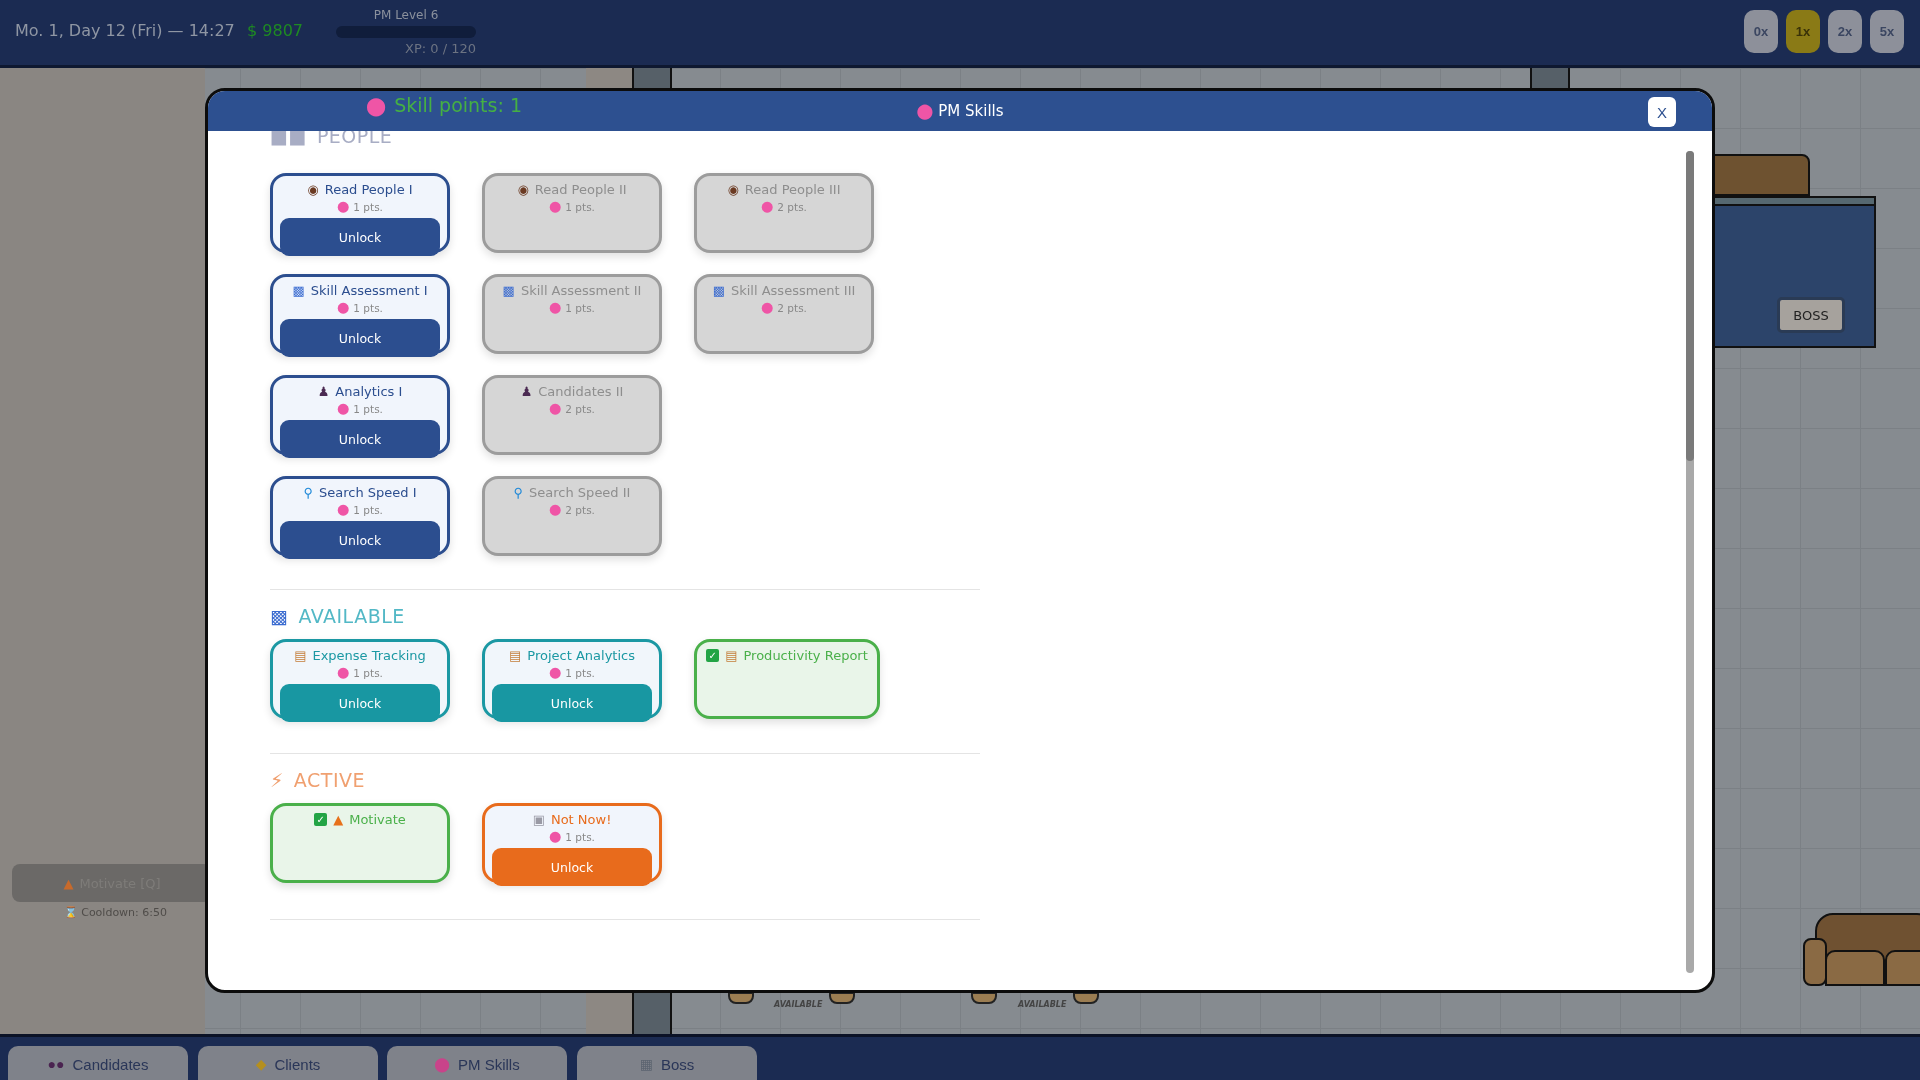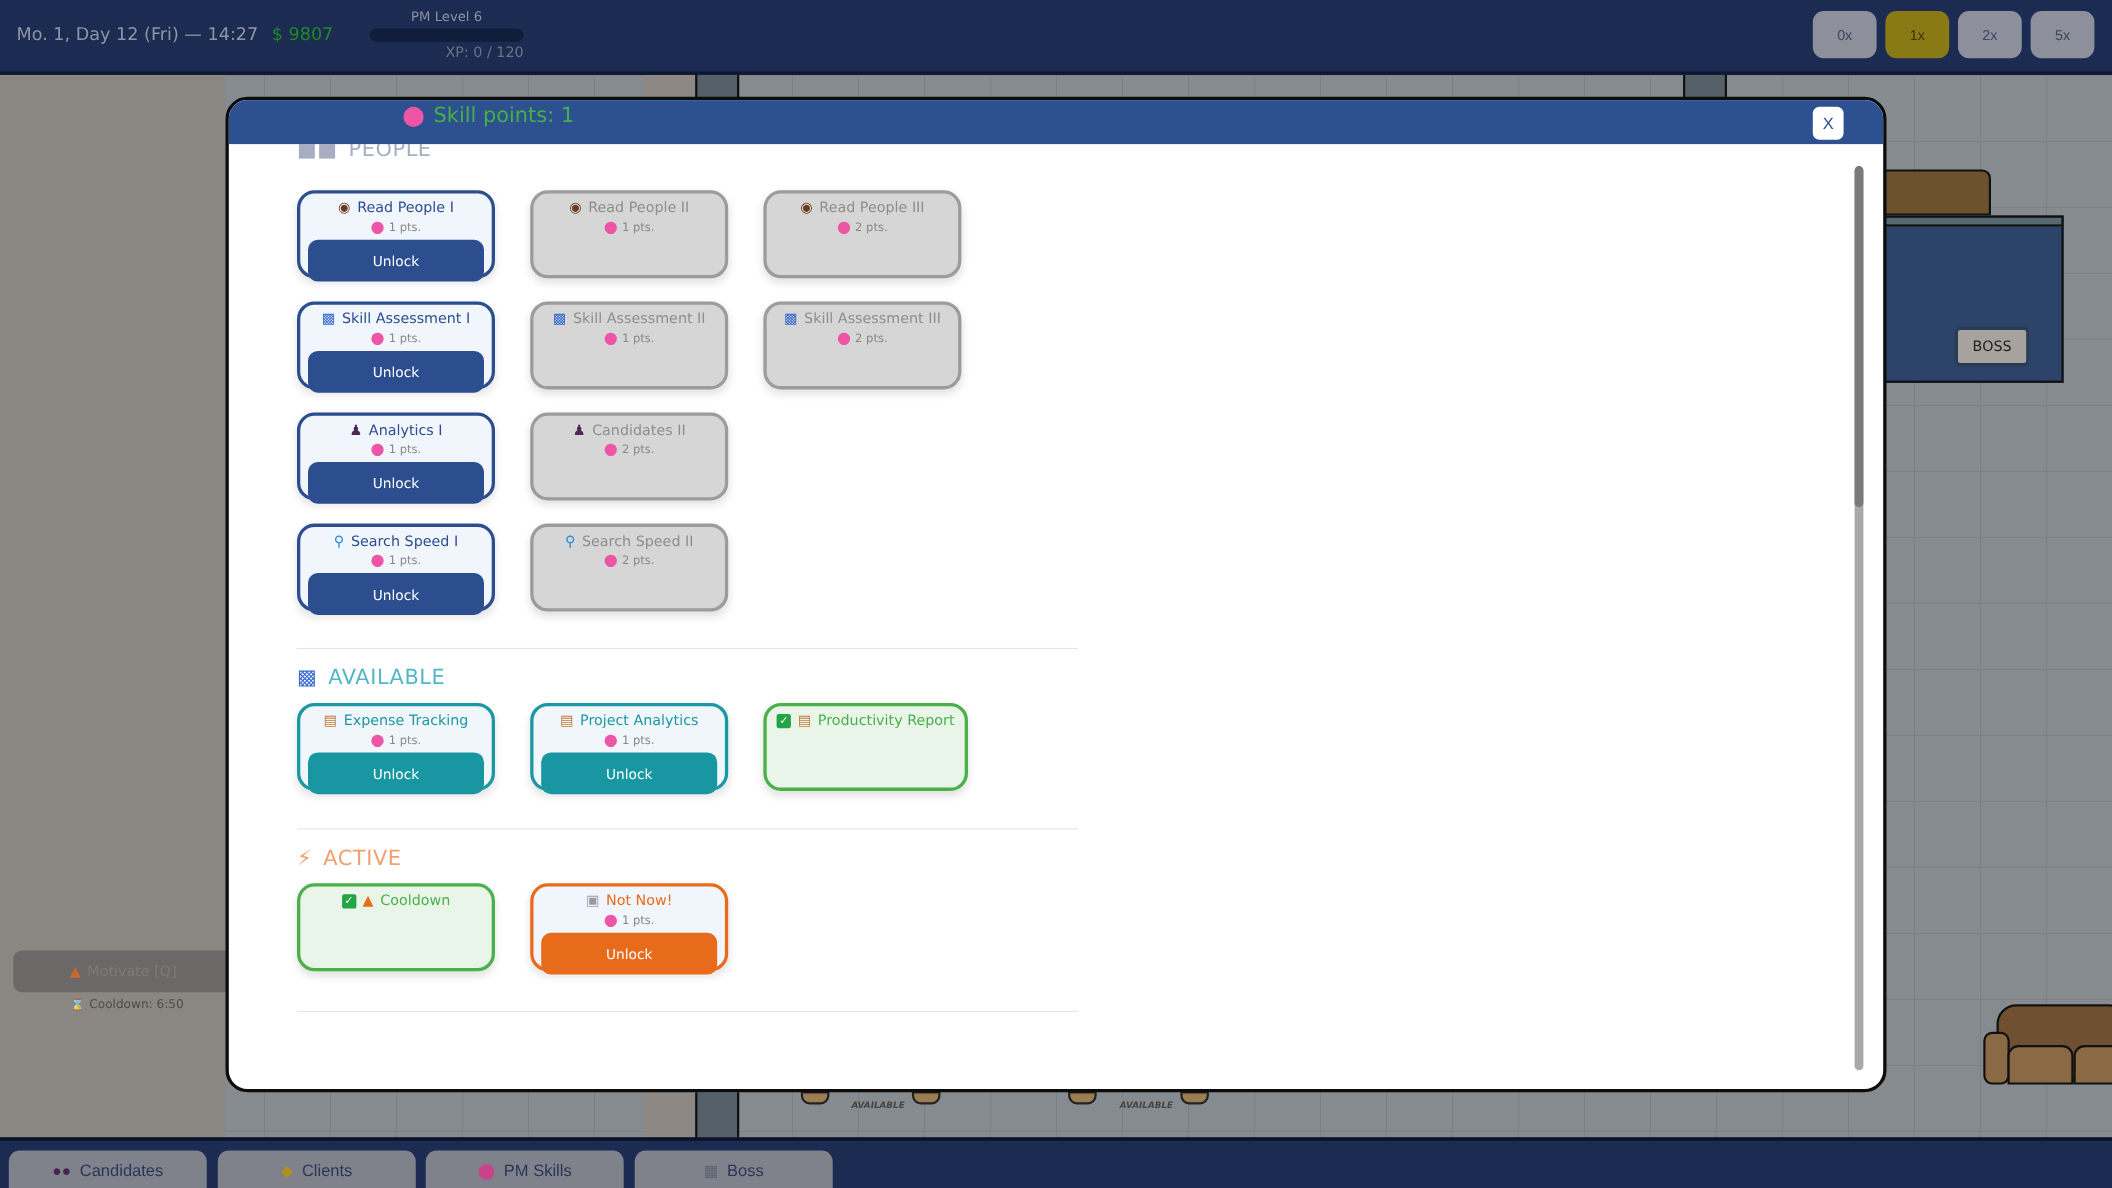--- a/index.html
+++ b/index.html
@@ -36,22 +36,22 @@
 
   
   .topbar { position: absolute; left: 0; top: 0; width: 1920px; height: 68px; background: #1b2b52; border-bottom: 3px solid #0e1830; }
   .date { position: absolute; left: 15px; top: 21px; font-size: 16px; color: #8f96a3; }
   .money { position: absolute; left: 247px; top: 21px; font-size: 16px; color: #1e8a22; }
   .level-box { position: absolute; left: 336px; top: 8px; width: 140px; text-align: center; }
   .level-title { font-size: 12px; color: #8b919d; }
   .xp-bar { margin: 4px auto 0; width: 140px; height: 12px; background: #101d3b; border-radius: 6px; }
   .xp-text { font-size: 13px; color: #6c7382; margin-top: 3px; text-align: right; }
   .speed-group { position: absolute; right: 16px; top: 10px; display: flex; gap: 8px; }
-  .speed-btn { width: 58px; height: 43px; border-radius: 10px; background: #8d909a; color: #3b4661; font-size: 13px;
-    display: flex; align-items: center; justify-content: center; border: none; }
+  .speed-btn { width: 34px; height: 43px; border-radius: 10px; background: #8d909a; color: #3b4661; font-size: 13px;
+    display: flex; align-items: center; justify-content: center; border: none; font-weight: bold; }
   .speed-btn.active { background: #8a7a16; color: #3a3208; }
 
   
   .bottombar { position: absolute; left: 0; top: 1034px; width: 1920px; height: 46px; background: #1b2b52; border-top: 3px solid #0b1226; }
   .bottom-tab { position: absolute; top: 9px; width: 180px; height: 36px; background: #7f828a; border-radius: 10px 10px 0 0;
     display: flex; align-items: center; justify-content: center; gap: 8px; font-size: 15px; color: #2a3658; border: none; }
   .bottom-tab .ic { font-size: 14px; }
 
   
   .modal { position: absolute; left: 205px; top: 88px; width: 1510px; height: 905px; background: #fff; border: 3px solid #0c0c0c; border-radius: 20px; overflow: hidden; }
@@ -177,20 +177,23 @@
     <span>Boss</span>
   </button>
 </div>
 
 <div class="modal">
   <div class="modal-header">
     <div class="skill-points">
       <span style="color:#ef55a6;font-size:18px;">⬤</span>
       <span>Skill points: 1</span>
     </div>
+    <div class="modal-title">
+      <span class="brain">⬤</span><span>PM Skills</span>
+    </div>
     <button class="close-btn">X</button>
   </div>
 
   <div class="modal-body">
 
     <div class="section-head sec-people">
       <span>■■</span>
       <span>PEOPLE</span>
     </div>
 
@@ -343,21 +346,21 @@
 
     <div class="section-head sec-active">
       <span>⚡</span>
       <span>ACTIVE</span>
     </div>
 
     <div class="card done" style="left:62px;top:672px;">
       <div class="name">
         <span class="check">✓</span>
         <span class="ic-fire">▲</span>
-        <span>Cooldown</span>
+        <span>Motivate</span>
       </div>
     </div>
     <div class="card orange" style="left:274px;top:672px;">
       <div class="name">
           <span class="ic-toilet">▣</span>
           <span>Not Now!</span>
         </div>
       <div class="cost">
           <span class="brain">⬤</span>
           <span>1 pts.</span>

